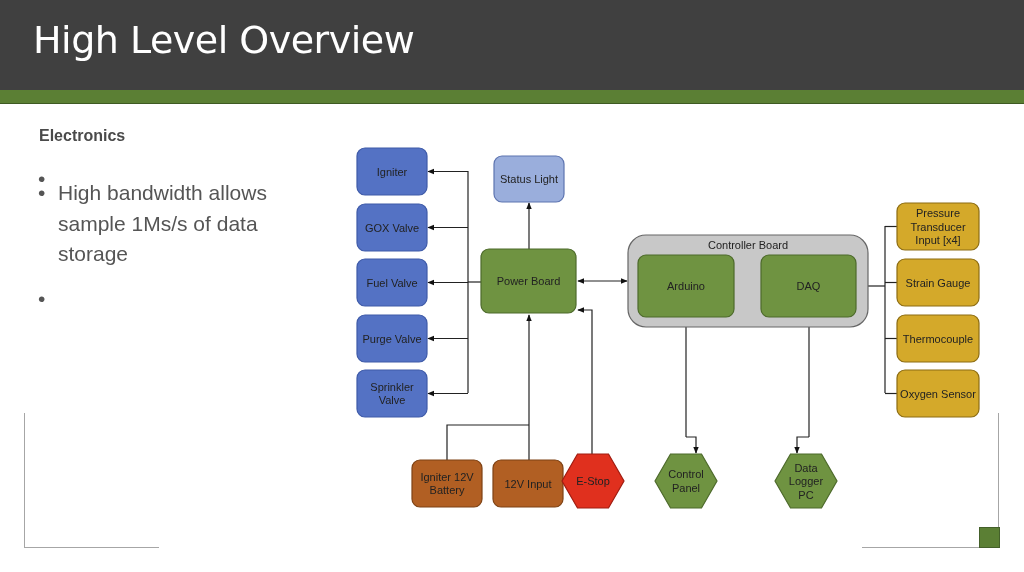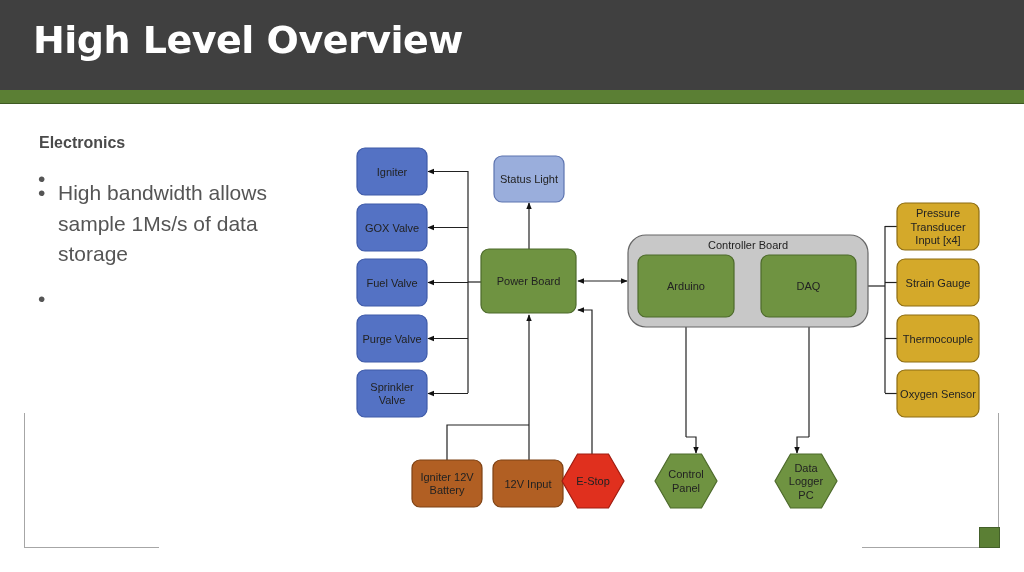--- a/index.html
+++ b/index.html
@@ -1,23 +1,23 @@
 <!DOCTYPE html>
 <html><head>
 <meta charset="utf-8">
 <style>
   html, body { margin: 0; padding: 0; }
   body { width: 1024px; height: 572px; position: relative; background: #ffffff; overflow: hidden;
          font-family: "Liberation Sans", "DejaVu Sans", sans-serif; }
   .titlebar { position: absolute; left: 0; top: 0; width: 1024px; height: 90px; background: #404040; }
   .title { position: absolute; left: 33px; top: 18px; font-size: 38px; color: #ffffff;
-           font-family: "DejaVu Sans", sans-serif; font-weight: bold; letter-spacing: -0.5px; }
+           font-family: "DejaVu Sans", sans-serif; font-weight: normal; letter-spacing: -0.5px; }
   .greenbar { position: absolute; left: 0; top: 90px; width: 1024px; height: 13px; background: #5b7f34;
               border-bottom: 1px solid #3e5a22; }
-  .subhead { position: absolute; left: 39px; top: 127px; font-size: 16px; font-weight: bold; color: #4a4a4a; margin-top: 7px; }
+  .subhead { position: absolute; left: 39px; top: 127px; font-size: 16px; font-weight: bold; color: #4a4a4a; }
   .bullets { position: absolute; left: 38px; top: 164px; width: 290px; margin: 0; padding: 0; list-style: none; }
   .bullets li { position: relative; padding-left: 20px; font-size: 21px; line-height: 30.5px; color: #555555; margin-bottom: 14px; }
   .bullets li .dot { position: absolute; left: 0; top: 0; }
   .deco-line { position: absolute; background: #a6a6a6; }
   .deco-square { position: absolute; left: 979px; top: 527px; width: 19px; height: 19px; background: #5b7f34; border: 1px solid #44602a; }
   svg.diagram { position: absolute; left: 0; top: 0; }
   .node text { font-family: "Liberation Sans", "DejaVu Sans", sans-serif; font-size: 11px; fill: #222; }
 </style>
 </head>
 <body>

